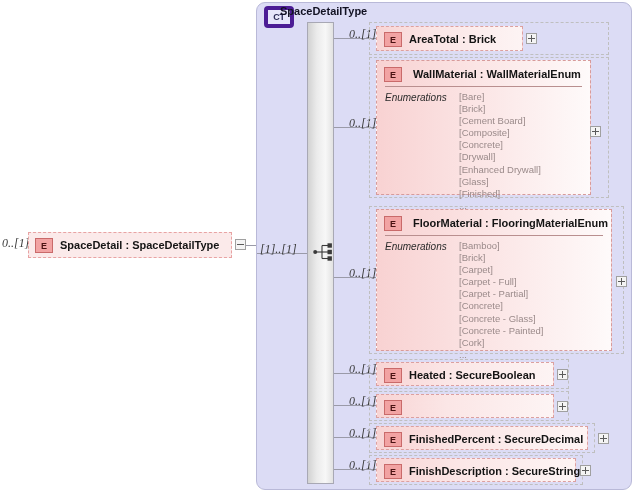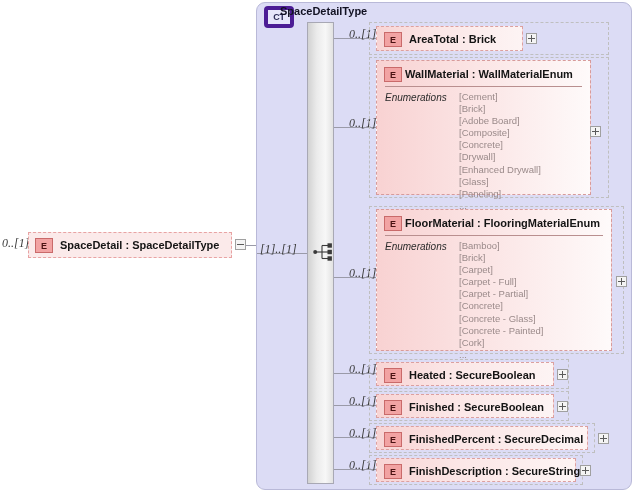--- a/index.html
+++ b/index.html
@@ -175,21 +175,21 @@
   .el-box > .elabel { position: absolute; left: 32px; top: 6px; }
 
   
   .enum-box {
     position: absolute;
     background: linear-gradient(to right,#f8d2d2 0%, #fbe4e4 45%, #fefafa 100%);
     border: 1px dashed #d79b9b;
     box-sizing: border-box;
   }
   .enum-box > .ebadge { position: absolute; left: 7px; top: 6px; }
-  .enum-box > .elabel { position: absolute; left: 28px; top: 7px; }
+  .enum-box > .elabel { position: absolute; left: 36px; top: 7px; }
   .enum-box .rule {
     position: absolute;
     left: 8px;
     right: 8px;
     top: 25px;
     height: 1px;
     background: #b98f8f;
   }
   .enum-label {
     position: absolute;
@@ -267,29 +267,29 @@
 <div class="hline" style="left:334px; top:127px; width:43px;"></div>
 <div class="card" style="left:349px; top:116px;">0..[1]</div>
 
 <div class="group-wrap" style="left:369px; top:57px; width:240px; height:141px;"></div>
 <div class="enum-box" style="left:376px; top:60px; width:215px; height:135px;">
   <div class="ebadge">E</div>
   <div class="elabel">WallMaterial : WallMaterialEnum</div>
   <div class="rule"></div>
   <div class="enum-label">Enumerations</div>
   <div class="enum-values">
-      <div>[Cement]</div>
+      <div>[Bare]</div>
       <div>[Brick]</div>
-      <div>[Adobe Board]</div>
+      <div>[Cement Board]</div>
       <div>[Composite]</div>
       <div>[Concrete]</div>
       <div>[Drywall]</div>
       <div>[Enhanced Drywall]</div>
       <div>[Glass]</div>
-      <div>[Paneling]</div>
+      <div>[Finished]</div>
       <div>...</div>
     </div>
 </div>
 <div class="expander plus" style="left:590px; top:126px;"></div>
 
 <div class="hline" style="left:334px; top:277px; width:43px;"></div>
 <div class="card" style="left:349px; top:266px;">0..[1]</div>
 
 <div class="group-wrap" style="left:369px; top:206px; width:255px; height:148px;"></div>
 <div class="enum-box" style="left:376px; top:209px; width:236px; height:142px;">
@@ -321,21 +321,20 @@
   <div class="elabel">Heated   : SecureBoolean</div>
 </div>
 <div class="expander plus" style="left:557px; top:369px;"></div>
 
 <div class="hline" style="left:334px; top:405px; width:43px;"></div>
 <div class="card" style="left:349px; top:394px;">0..[1]</div>
 
 <div class="group-wrap" style="left:369px; top:391px; width:200px; height:30px;"></div>
 <div class="el-box" style="left:376px; top:394px; width:178px; height:24px;">
   <div class="ebadge">E</div>
-  <div class="elabel">Finished : SecureBoolean</div>
 </div>
 <div class="expander plus" style="left:557px; top:401px;"></div>
 
 <div class="hline" style="left:334px; top:437px; width:43px;"></div>
 <div class="card" style="left:349px; top:426px;">0..[1]</div>
 
 <div class="group-wrap" style="left:369px; top:423px; width:226px; height:30px;"></div>
 <div class="el-box" style="left:376px; top:426px; width:212px; height:24px;">
   <div class="ebadge">E</div>
   <div class="elabel">FinishedPercent : SecureDecimal</div>

